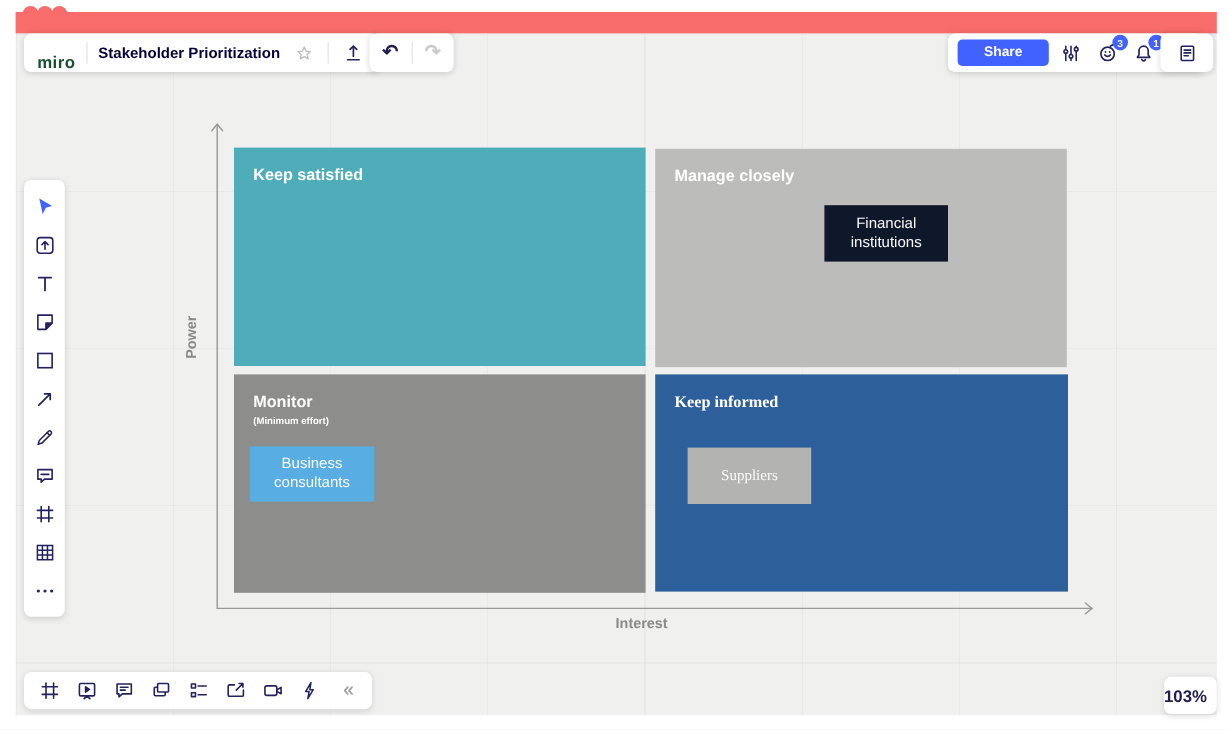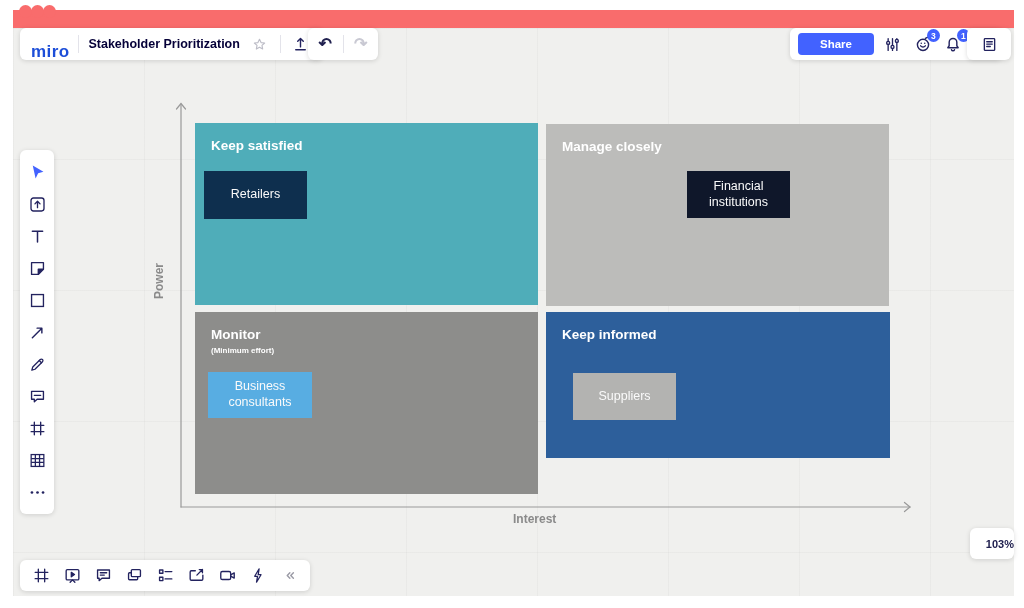--- a/index.html
+++ b/index.html
@@ -12,54 +12,54 @@
   .canvas { position:absolute; left:13px; top:28px; width:1001px; height:568px; background:#f0f0ee;
     background-image:
       repeating-linear-gradient(to right, rgba(0,0,0,0.028) 0 1px, transparent 1px 131px),
       repeating-linear-gradient(to bottom, rgba(0,0,0,0.028) 0 1px, transparent 1px 131px);
   }
 
   .card { position:absolute; background:#fff; border-radius:6px; box-shadow:0 1px 5px rgba(0,0,0,0.14);
           display:flex; align-items:center; }
 
   .header-main { left:7px; top:0px; height:32px; padding:0 11px; gap:9px; }
-  .logo { font-size:17px; font-weight:800; color:#1d4ed8; letter-spacing:.4px;margin-top:16px; }
+  .logo { font-size:14px; font-weight:800; color:#14532d; letter-spacing:.4px;margin-top:16px; }
   .vdiv { width:1px; height:18px; background:#e3e3ea; }
   .board-title { font-size:12.5px; font-weight:700; color:#050038; white-space:nowrap; }
   .ibtn { position:relative; width:22px; height:22px; display:flex; align-items:center; justify-content:center; cursor:pointer; }
 
   .header-undo { left:295px; top:0px; height:32px; width:70px; justify-content:space-evenly; }
   .undo-glyph { font-size:16px; font-weight:700; color:#20204f; line-height:1; }
   .redo-glyph { font-size:16px; font-weight:700; color:#c9c9d3; line-height:1; }
 
   .header-right { left:777px; top:0px; height:32px; padding:0 8px; gap:8px; }
   .share-btn { height:22px; padding:0 22px; border-radius:4px; color:#fff; font-size:11.5px; font-weight:700;
                display:flex; align-items:center; justify-content:center; cursor:pointer; }
   .badge { position:absolute; top:-4px; right:-6px; min-width:13px; height:13px; border-radius:7px;
            color:#fff; font-size:8.5px; font-weight:700; display:flex; align-items:center; justify-content:center; padding:0 3px; }
 
   .header-notes { left:954px; top:0px; width:44px; height:32px; justify-content:center; }
 
   .toolbar-left { left:7px; top:122px; width:34px; flex-direction:column; padding:11px 0; gap:10px; }
 
   .toolbar-bottom { left:7px; top:532px; height:31px; padding:0 10px; gap:9px; }
 
-  .zoom-card { left:957px; top:500px; width:44px; height:31px; justify-content:flex-end;
-               font-size:11px; font-weight:700; color:#20204f; }
+  .zoom-card { left:957px; top:536px; width:44px; height:31px; justify-content:flex-start;
+               font-size:14px; font-weight:700; color:#20204f; }
 
   
   .quadrant { position:absolute; }
   .q-title { position:absolute; left:16px; top:15px; color:#fff; font-size:13.5px; font-weight:700; line-height:1.2; }
   .q-subtitle { color:#fff; font-size:8px; font-weight:700; margin-top:3px; }
   .sticker { position:absolute; display:flex; align-items:center; justify-content:center; text-align:center;
              color:#fafafa; font-size:12.5px; line-height:1.25; padding:4px; cursor:pointer; }
   .q1 { left:182px; top:95px;  width:343px; height:182px; }
   .q2 { left:533px; top:96px;  width:343px; height:182px; }
   .q3 { left:182px; top:284px; width:343px; height:182px; }
-  .q4 { left:533px; top:284px; width:344px; height:146px; }
+  .q4 { left:533px; top:284px; width:344px; height:181px;font-family:Liberation Serif, serif; }
   .st-retailers   { left:9px;   top:48px; width:103px; height:48px; }
   .st-management  { left:15px;  top:47px; width:105px; height:47px; }
   .st-financial   { left:141px; top:47px; width:103px; height:47px; }
   .st-consultants { left:13px;  top:60px; width:104px; height:46px;text-align:center; }
   .st-suppliers   { left:27px;  top:61px; width:103px; height:47px; }
 
   .axes { position:absolute; left:160px; top:70px; width:745px; height:418px; }
   .axis-label { position:absolute; color:#8a8a8a; font-size:12px; font-weight:700; }
   .label-power { left:128px; top:246px; transform:rotate(-90deg); transform-origin:center; }
   .label-interest { left:500px; top:484px; }
@@ -83,23 +83,20 @@
       <path d="M3.5 11 L8 5.5 L12.5 11"></path>
       <line x1="8" y1="409" x2="737" y2="409"></line>
       <path d="M731.5 404.5 L737 409 L731.5 413.5"></path>
     </g>
   </svg>
   <div class="axis-label label-power">Power</div>
   <div class="axis-label label-interest">Interest</div>
 
   <div class="quadrant q1" style="background: rgb(79, 173, 185);">
     <div class="q-title">Keep satisfied</div>
-    <div class="sticker st-retailers" style="background: rgb(14, 47, 78);">
-        <span>Retailers</span>
-      </div>
   </div>
 
   <div class="quadrant q2" style="background: rgb(188, 188, 186);">
     <div class="q-title">Manage closely</div>
     <div class="sticker st-financial" style="background: #0f172a;">
         <span>Financial institutions</span>
       </div>
   </div>
 
   <div class="quadrant q3" style="background: rgb(141, 141, 139);">

